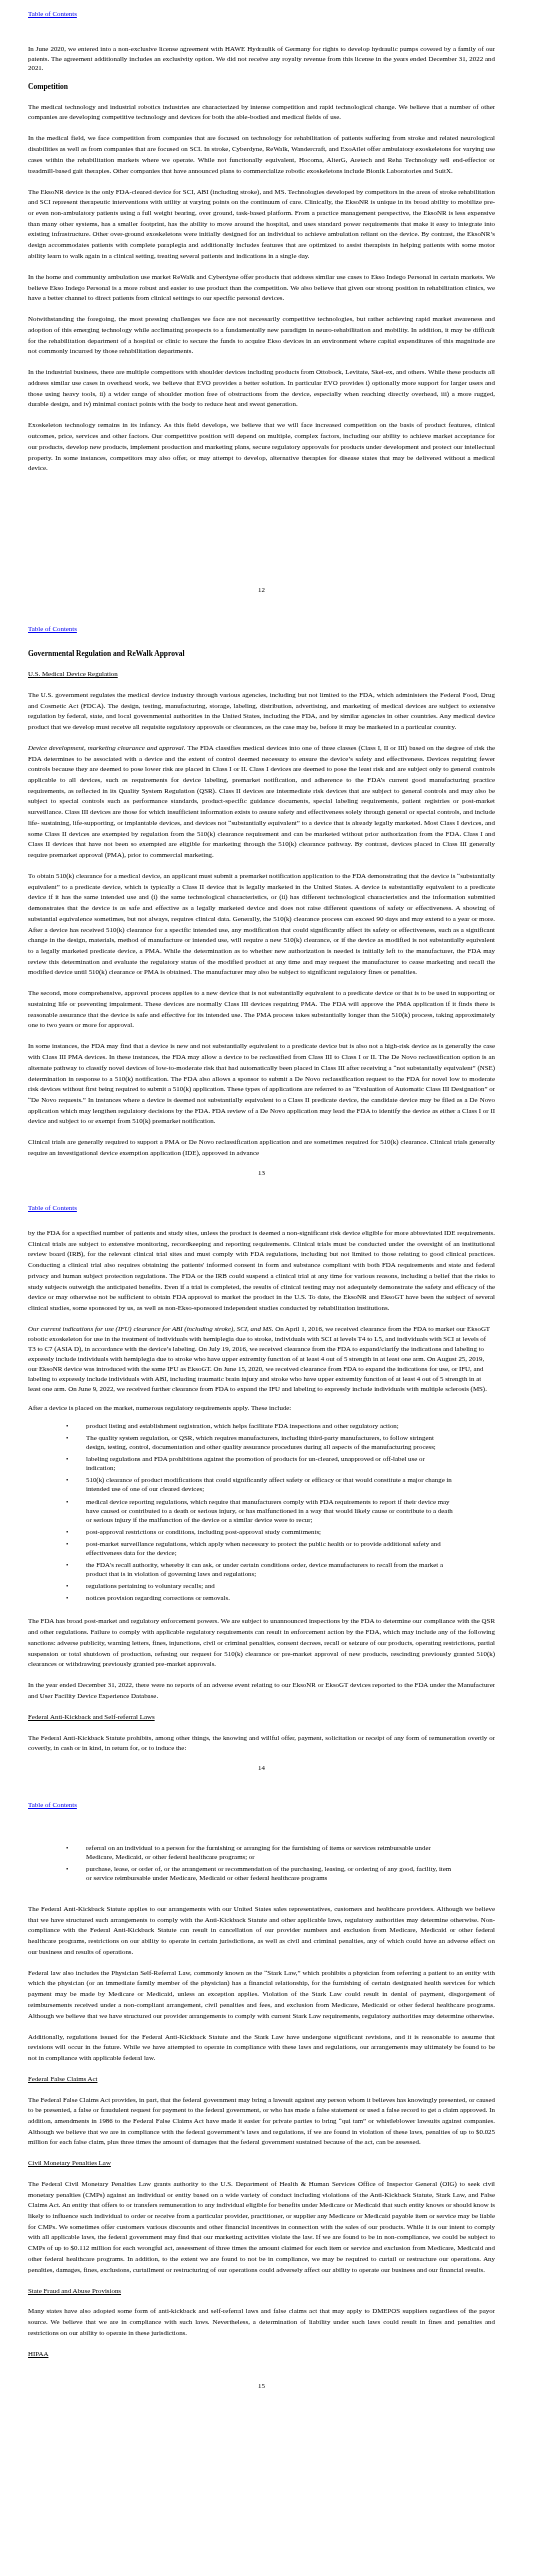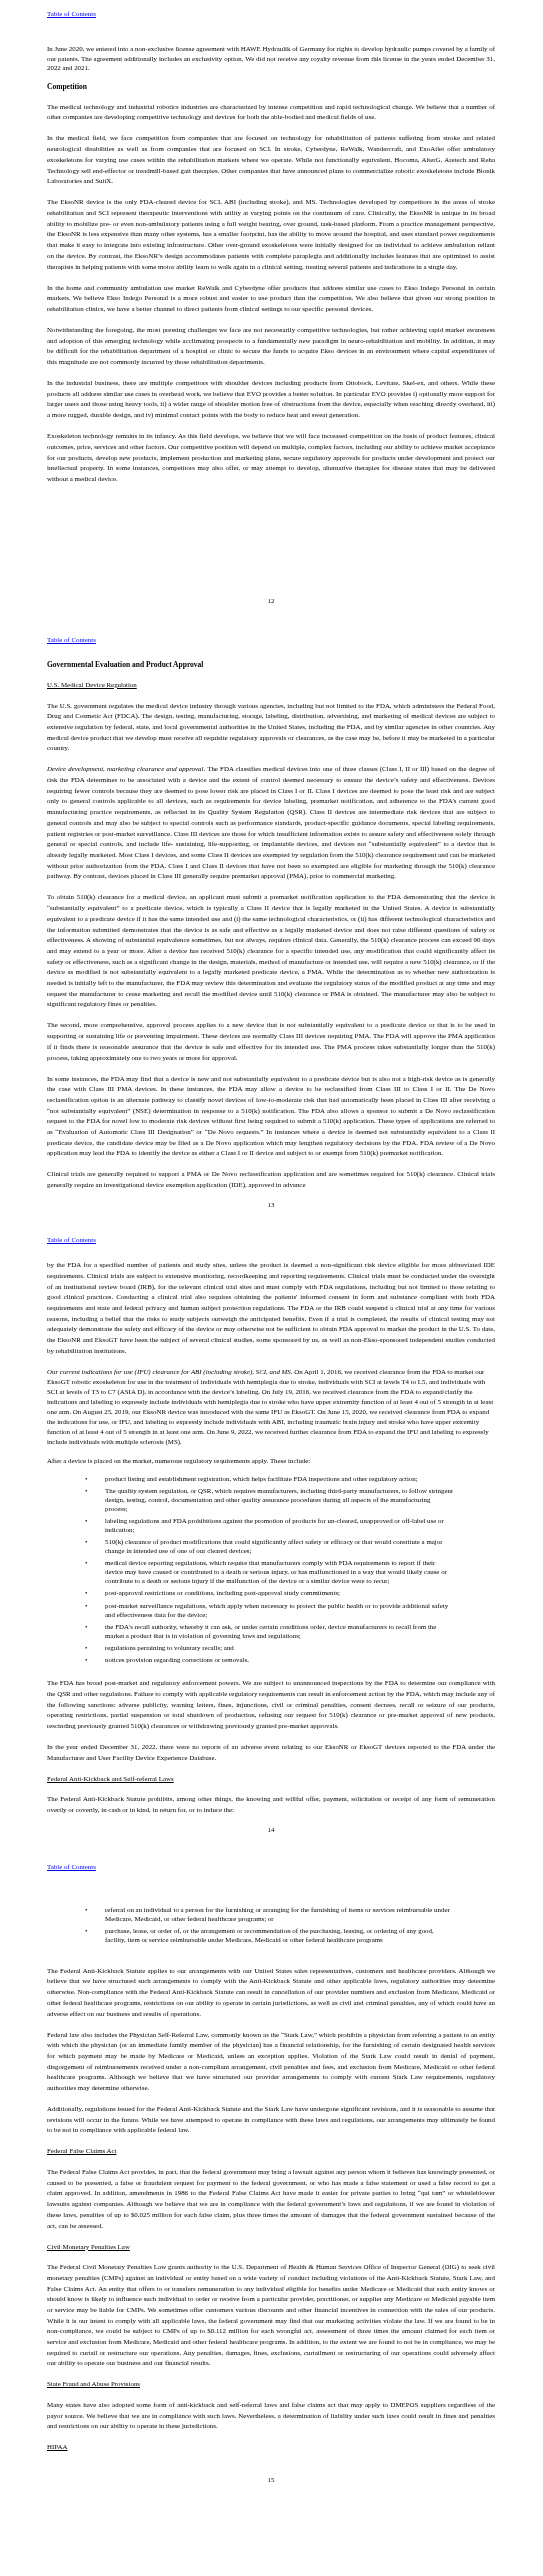--- a/index.html
+++ b/index.html
@@ -2,21 +2,21 @@
 <html style="font-size:8.2px"><head>
 <meta charset="utf-8">
 <style>
   html, body { margin: 0; padding: 0; background: #ffffff; }
   body {
     width: 544px;
     font-family: "Liberation Serif", "DejaVu Serif", serif;
     color: #000000;
     font-size: 6.9px;
   }
-  .page { position: relative; padding: 0 49px 0 47px; }
+  .page { position: relative; padding: 0 49px 0 28px; }
   .toc-link {
     display: inline-block;
     color: #0000ee;
     text-decoration: underline;
     font-size: 6.9px;
     cursor: pointer;
   }
   p.body {
     margin: 0;
     text-align: justify;
@@ -76,21 +76,21 @@
   <div style="height:10.3px"></div>
   <p class="body">Exoskeleton technology remains in its infancy. As this field develops, we believe that we will face increased competition on the basis of product features, clinical outcomes, price, services and other factors. Our competitive position will depend on multiple, complex factors, including our ability to achieve market acceptance for our products, develop new products, implement production and marketing plans, secure regulatory approvals for products under development and protect our intellectual property. In some instances, competitors may also offer, or may attempt to develop, alternative therapies for disease states that may be delivered without a medical device.</p>
   <div style="height:112px"></div>
   <div class="page-num">12</div>
   <div style="height:32px"></div>
 </section>
 
 <section class="page">
   <a class="toc-link">Table of Contents</a>
   <div style="height:17px"></div>
-  <h2 class="section">Governmental Evaluation and Product Approval</h2>
+  <h2 class="section">Governmental Regulation and ReWalk Approval</h2>
   <div style="height:11.3px"></div>
   <div class="subhead">U.S. Medical Device Regulation</div>
   <div style="height:10.3px"></div>
   <p class="body">The U.S. government regulates the medical device industry through various agencies, including but not limited to the FDA, which administers the Federal Food, Drug and Cosmetic Act (FDCA). The design, testing, manufacturing, storage, labeling, distribution, advertising, and marketing of medical devices are subject to extensive regulation by federal, state, and local governmental authorities in the United States, including the FDA, and by similar agencies in other countries. Any medical device product that we develop must receive all requisite regulatory approvals or clearances, as the case may be, before it may be marketed in a particular country.</p>
   <div style="height:10.3px"></div>
   <p class="body"><em>Device development, marketing clearance and approval.</em><span> The FDA classifies medical devices into one of three classes (Class I, II or III) based on the degree of risk the FDA determines to be associated with a device and the extent of control deemed necessary to ensure the device’s safety and effectiveness. Devices requiring fewer controls because they are deemed to pose lower risk are placed in Class I or II. Class I devices are deemed to pose the least risk and are subject only to general controls applicable to all devices, such as requirements for device labeling, premarket notification, and adherence to the FDA’s current good manufacturing practice requirements, as reflected in its Quality System Regulation (QSR). Class II devices are intermediate risk devices that are subject to general controls and may also be subject to special controls such as performance standards, product-specific guidance documents, special labeling requirements, patient registries or post-market surveillance. Class III devices are those for which insufficient information exists to assure safety and effectiveness solely through general or special controls, and include life- sustaining, life-supporting, or implantable devices, and devices not “substantially equivalent” to a device that is already legally marketed. Most Class I devices, and some Class II devices are exempted by regulation from the 510(k) clearance requirement and can be marketed without prior authorization from the FDA. Class I and Class II devices that have not been so exempted are eligible for marketing through the 510(k) clearance pathway. By contrast, devices placed in Class III generally require premarket approval (PMA), prior to commercial marketing.</span></p>
   <div style="height:10.3px"></div>
   <p class="body">To obtain 510(k) clearance for a medical device, an applicant must submit a premarket notification application to the FDA demonstrating that the device is “substantially equivalent” to a predicate device, which is typically a Class II device that is legally marketed in the United States. A device is substantially equivalent to a predicate device if it has the same intended use and (i) the same technological characteristics, or (ii) has different technological characteristics and the information submitted demonstrates that the device is as safe and effective as a legally marketed device and does not raise different questions of safety or effectiveness. A showing of substantial equivalence sometimes, but not always, requires clinical data. Generally, the 510(k) clearance process can exceed 90 days and may extend to a year or more. After a device has received 510(k) clearance for a specific intended use, any modification that could significantly affect its safety or effectiveness, such as a significant change in the design, materials, method of manufacture or intended use, will require a new 510(k) clearance, or if the device as modified is not substantially equivalent to a legally marketed predicate device, a PMA. While the determination as to whether new authorization is needed is initially left to the manufacturer, the FDA may review this determination and evaluate the regulatory status of the modified product at any time and may request the manufacturer to cease marketing and recall the modified device until 510(k) clearance or PMA is obtained. The manufacturer may also be subject to significant regulatory fines or penalties.</p>
   <div style="height:10.3px"></div>
   <p class="body">The second, more comprehensive, approval process applies to a new device that is not substantially equivalent to a predicate device or that is to be used in supporting or sustaining life or preventing impairment. These devices are normally Class III devices requiring PMA. The FDA will approve the PMA application if it finds there is reasonable assurance that the device is safe and effective for its intended use. The PMA process takes substantially longer than the 510(k) process, taking approximately one to two years or more for approval.</p>

